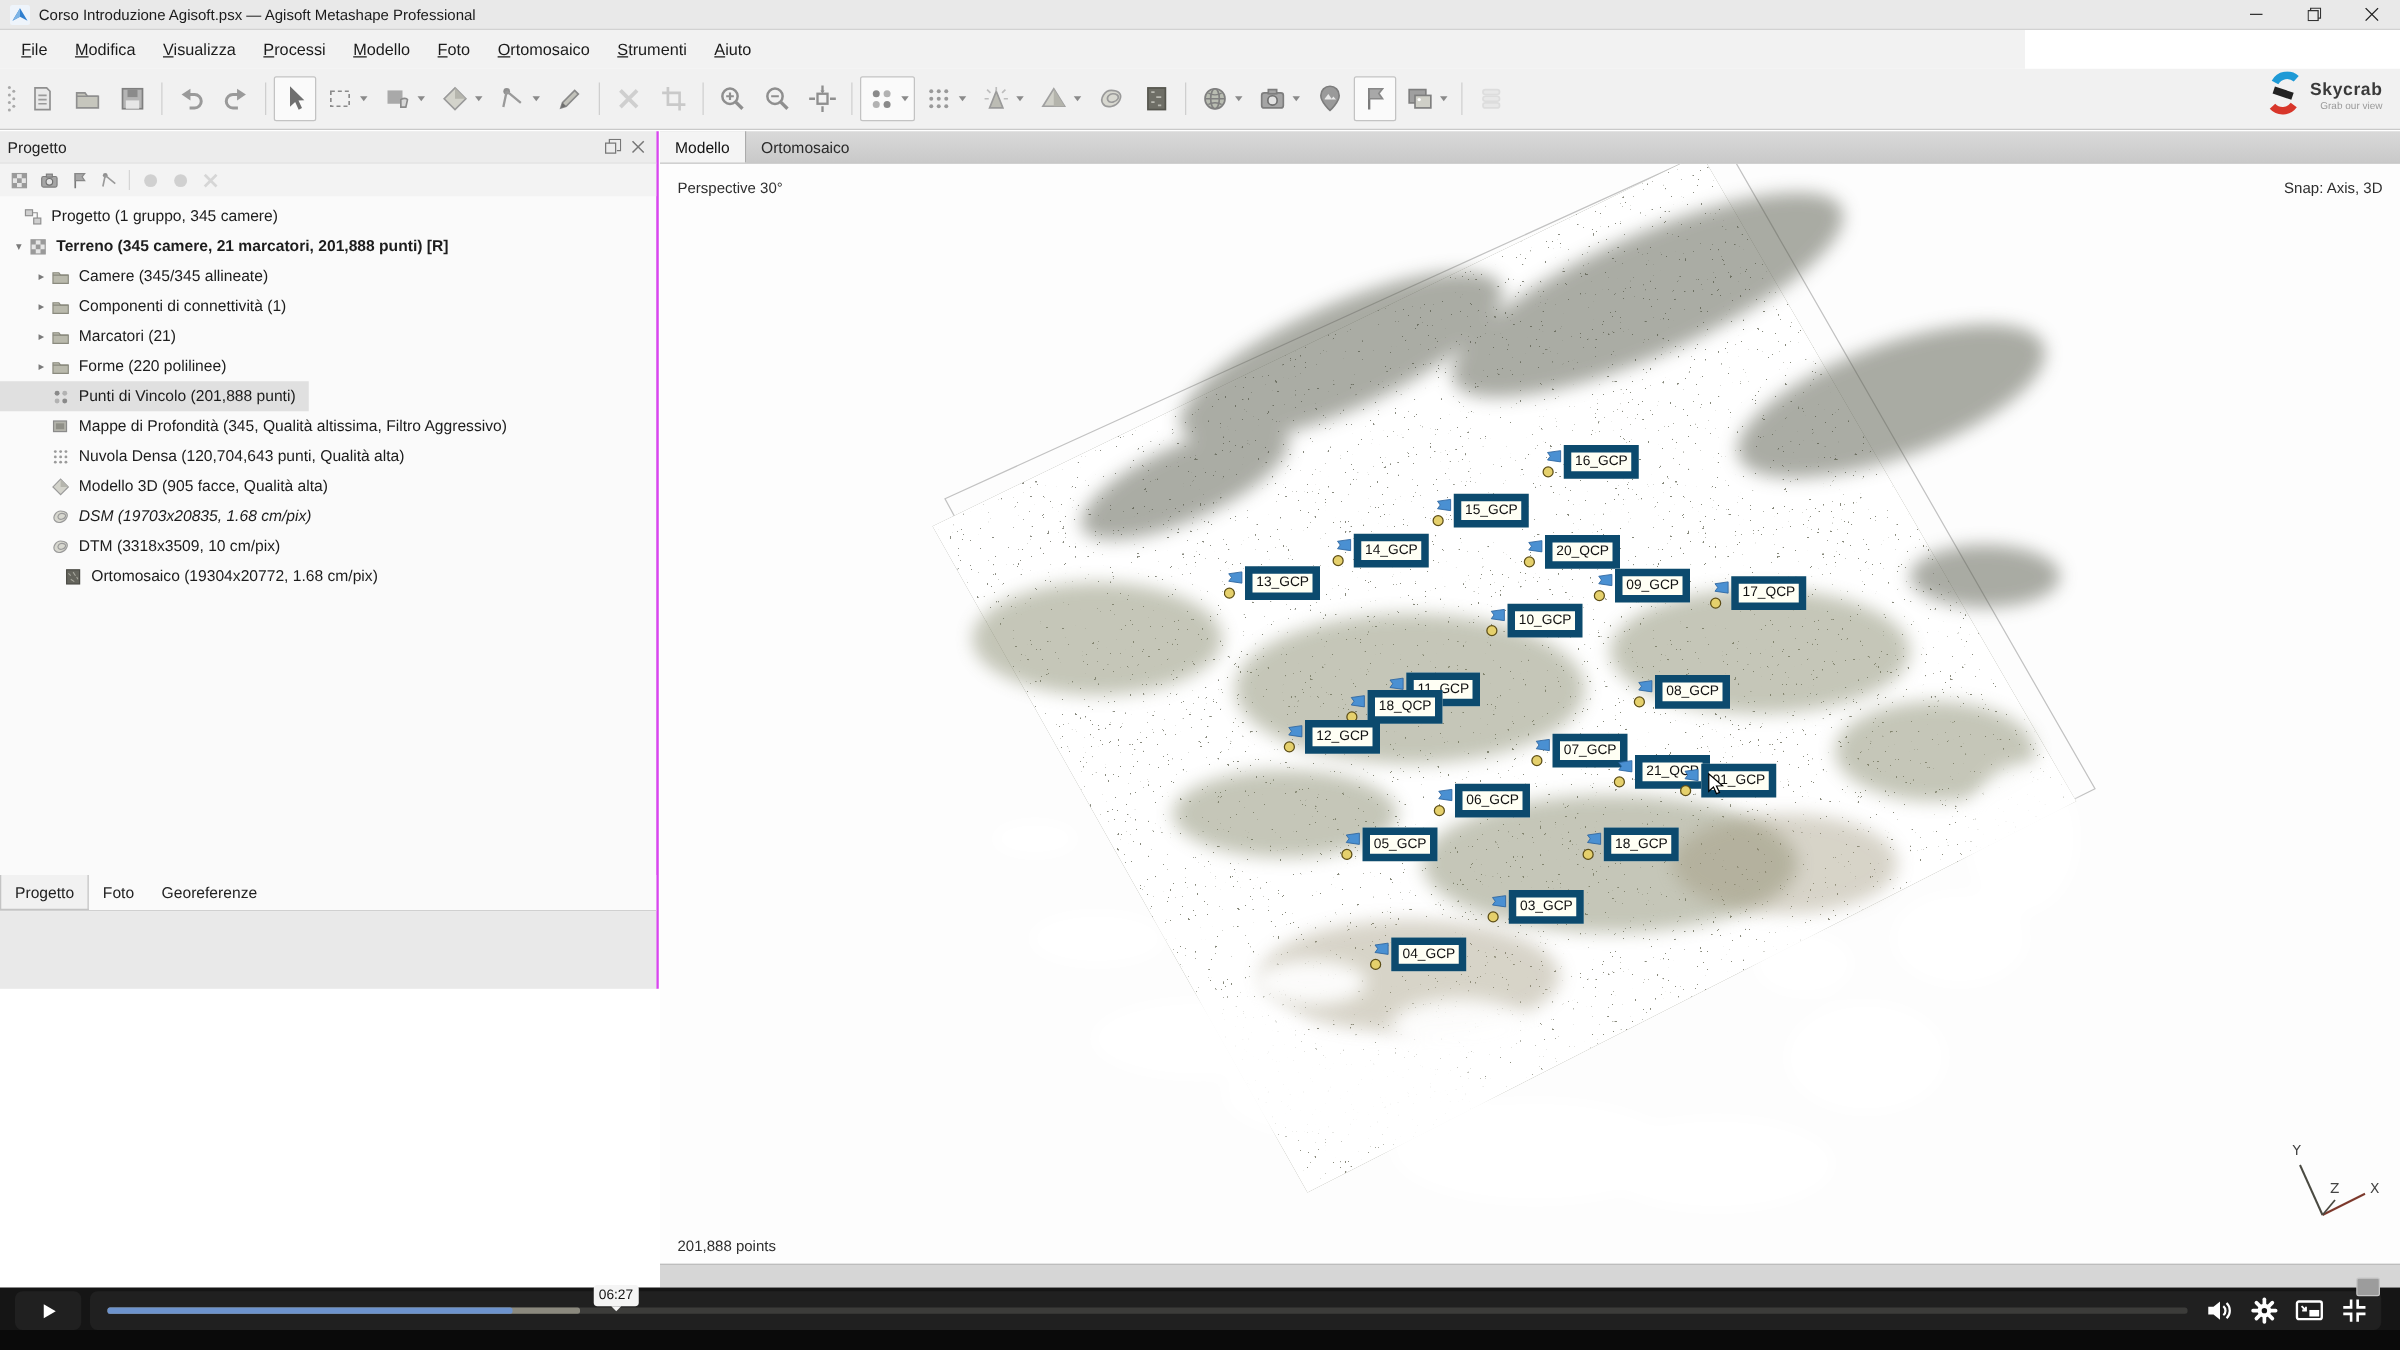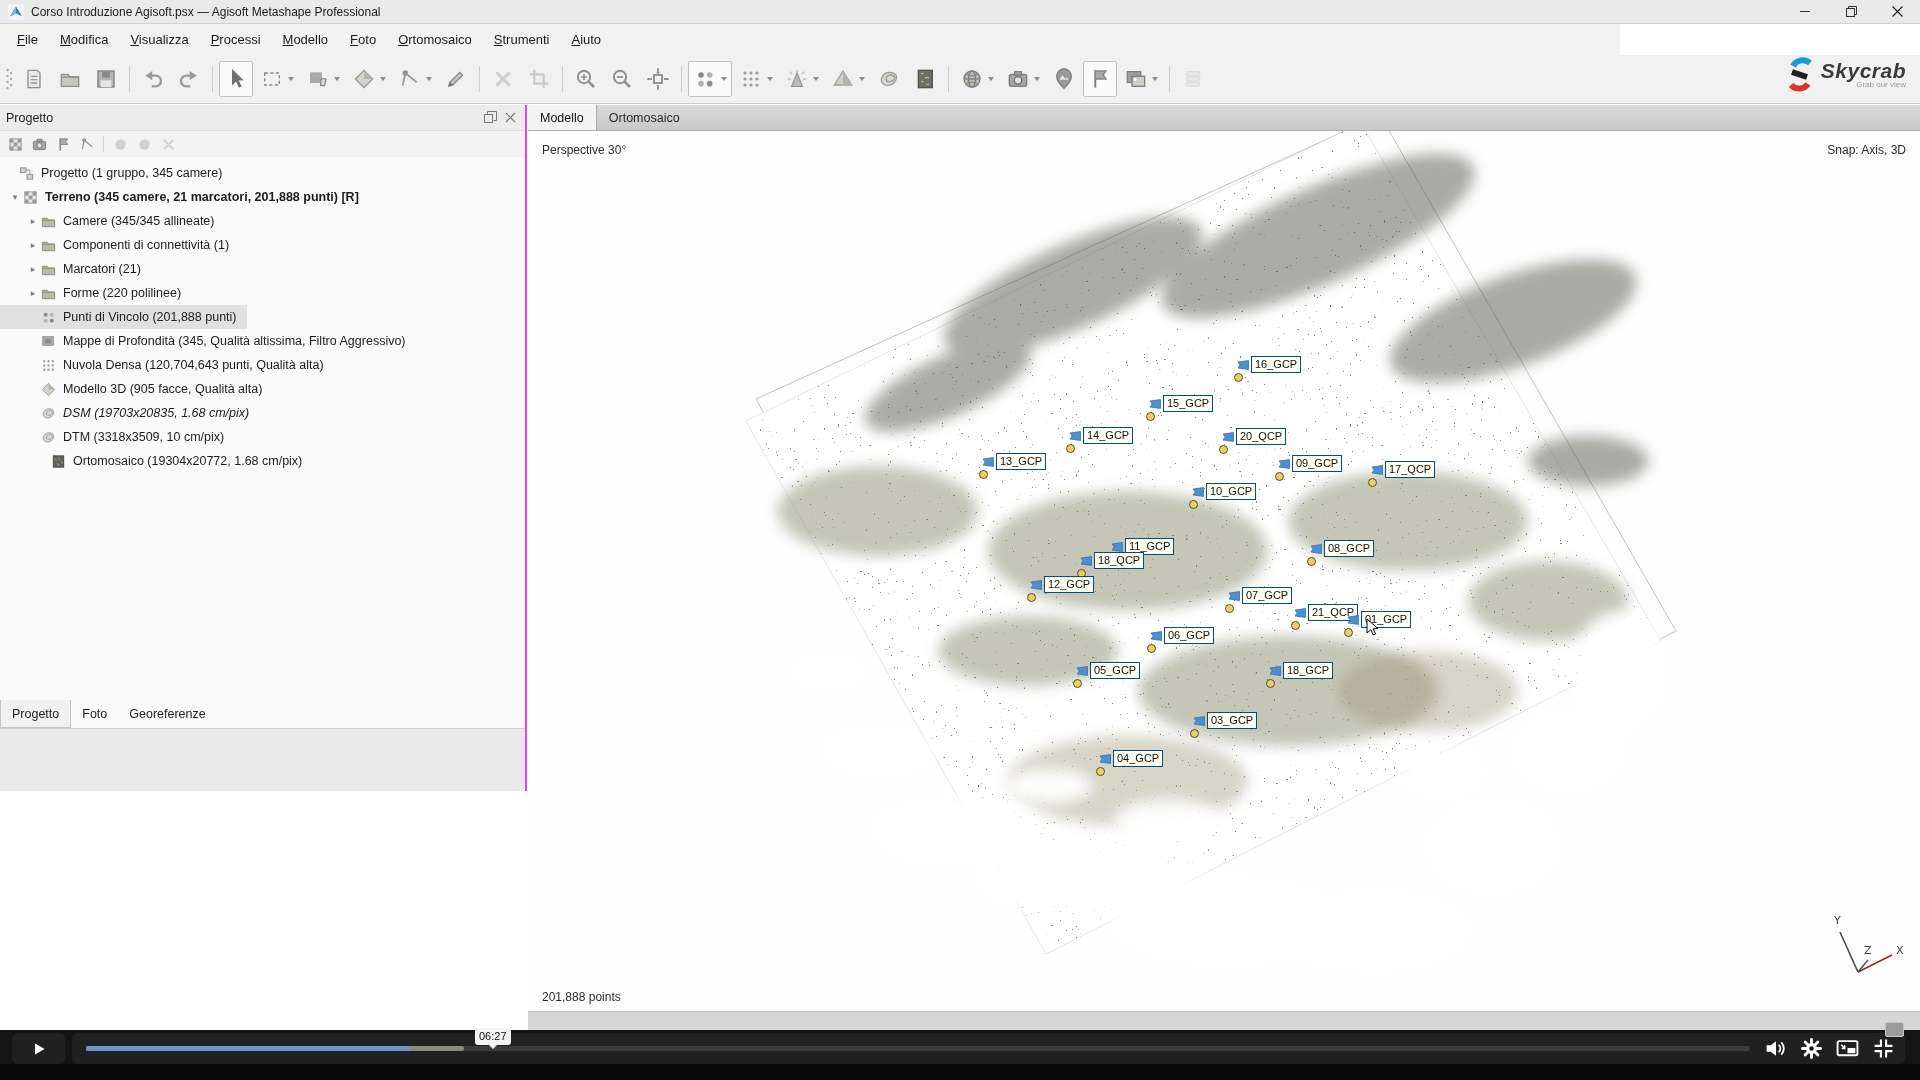--- a/index.html
+++ b/index.html
@@ -22,21 +22,21 @@
   .tb-btn{height:34px;display:flex;align-items:center;padding:0 4px;border:1px solid transparent;border-radius:2px;margin:0 1px;}
   .tb-btn .ic{width:24px;height:24px;}
   .tb-btn .ic svg{width:24px;height:24px;}
   .tb-btn.active{background:#fafafa;border-color:#c3c3c3;}
   .tb-btn.disabled{opacity:.45;}
   .tb-dd{width:0;height:0;border-left:3.5px solid transparent;border-right:3.5px solid transparent;border-top:4px solid #8a8a8a;margin-left:4px;}
   .tb-sep{width:1px;height:26px;background:#cfcfcf;margin:0 5px;}
   
   .brand{position:absolute;right:14px;top:57px;display:flex;align-items:center;}
   .brand-text{margin-left:6px;}
-  .brand-name{font-size:21px;font-weight:bold;font-style:italic;color:#3a3a3a;letter-spacing:.5px;line-height:20px;}
+  .brand-name{font-size:14px;font-weight:bold;color:#3a3a3a;letter-spacing:.5px;line-height:20px;}
   .brand-tag{font-size:8px;color:#9a9a9a;text-align:right;margin-top:-1px;}
   
   .sidebar{position:absolute;left:0;top:105px;width:527px;height:686px;background:#fafafa;border-right:2px solid #d946ef;box-sizing:border-box;}
   .dock-header{height:25px;background:#ececec;display:flex;align-items:center;padding:0 6px;border-bottom:1px solid #e0e0e0;}
   .dock-title{font-size:12.5px;color:#222;flex:1;}
   .dock-btn{width:18px;height:18px;display:flex;align-items:center;justify-content:center;margin-left:2px;}
   .panel-tools{height:26px;display:flex;align-items:center;background:#f3f3f3;padding-left:3px;}
   .pt-btn{width:24px;height:22px;display:flex;align-items:center;justify-content:center;}
   .pt-btn svg{width:17px;height:17px;}
   .pt-btn.disabled{opacity:.38;}
@@ -64,21 +64,21 @@
   .vp-tab{font-size:12.5px;color:#2a2a2a;padding:0 12px;display:flex;align-items:center;}
   .vp-tab.active{background:#f4f4f4;border-right:1px solid #ababab;color:#111;}
   .canvas{position:absolute;left:0;top:26px;right:0;bottom:18px;background:#fdfdfd;overflow:hidden;}
   .overlay-label{position:absolute;font-size:12px;color:#2e2e2e;}
   .persp{left:14px;top:12px;}
   .snap{right:14px;top:12px;}
   .points-count{left:14px;bottom:8px;}
   .marker{position:absolute;width:1px;height:1px;}
   .m-dot{position:absolute;left:-5px;top:-5px;width:9px;height:9px;border-radius:50%;background:#e5d06c;border:1.5px solid #5c4d16;box-sizing:border-box;}
   .m-flag{position:absolute;left:-4px;top:-19px;width:16px;height:16px;}
-  .m-label{position:absolute;left:12px;top:-22px;height:15px;line-height:15px;background:#fffff4;border:1px solid #0c4a6e;font-size:11px;color:#111;padding:0 3px;white-space:nowrap;}
+  .m-label{position:absolute;left:12px;top:-22px;height:15px;line-height:15px;background:#fffff4;border:6px solid #0c4a6e;font-size:11px;color:#111;padding:0 3px;white-space:nowrap;}
   .mouse-cursor{position:absolute;width:14px;height:20px;z-index:30;}
   .axis-gizmo{position:absolute;right:8px;bottom:28px;width:92px;height:74px;}
   .vp-status{position:absolute;left:0;bottom:0;right:0;height:18px;background:#d6d6d6;border-top:1px solid #bdbdbd;}
   
   .playerbar{position:absolute;left:0;top:1030px;width:1920px;height:50px;background:#151515;}
   .player-strip{position:absolute;left:0;bottom:0;width:100%;height:16px;background:#0a0a0a;}
   .play-btn{position:absolute;left:12px;top:3px;width:53px;height:31px;background:#202020;border-radius:6px;display:flex;align-items:center;justify-content:center;}
   .play-btn svg{width:16px;height:16px;}
   .bar-box{position:absolute;left:72px;top:3px;width:1833px;height:31px;background:#202020;border-radius:6px;}
   .track{position:absolute;left:14px;top:13px;width:1664px;height:5px;background:#3c3c3a;border-radius:2px;}

